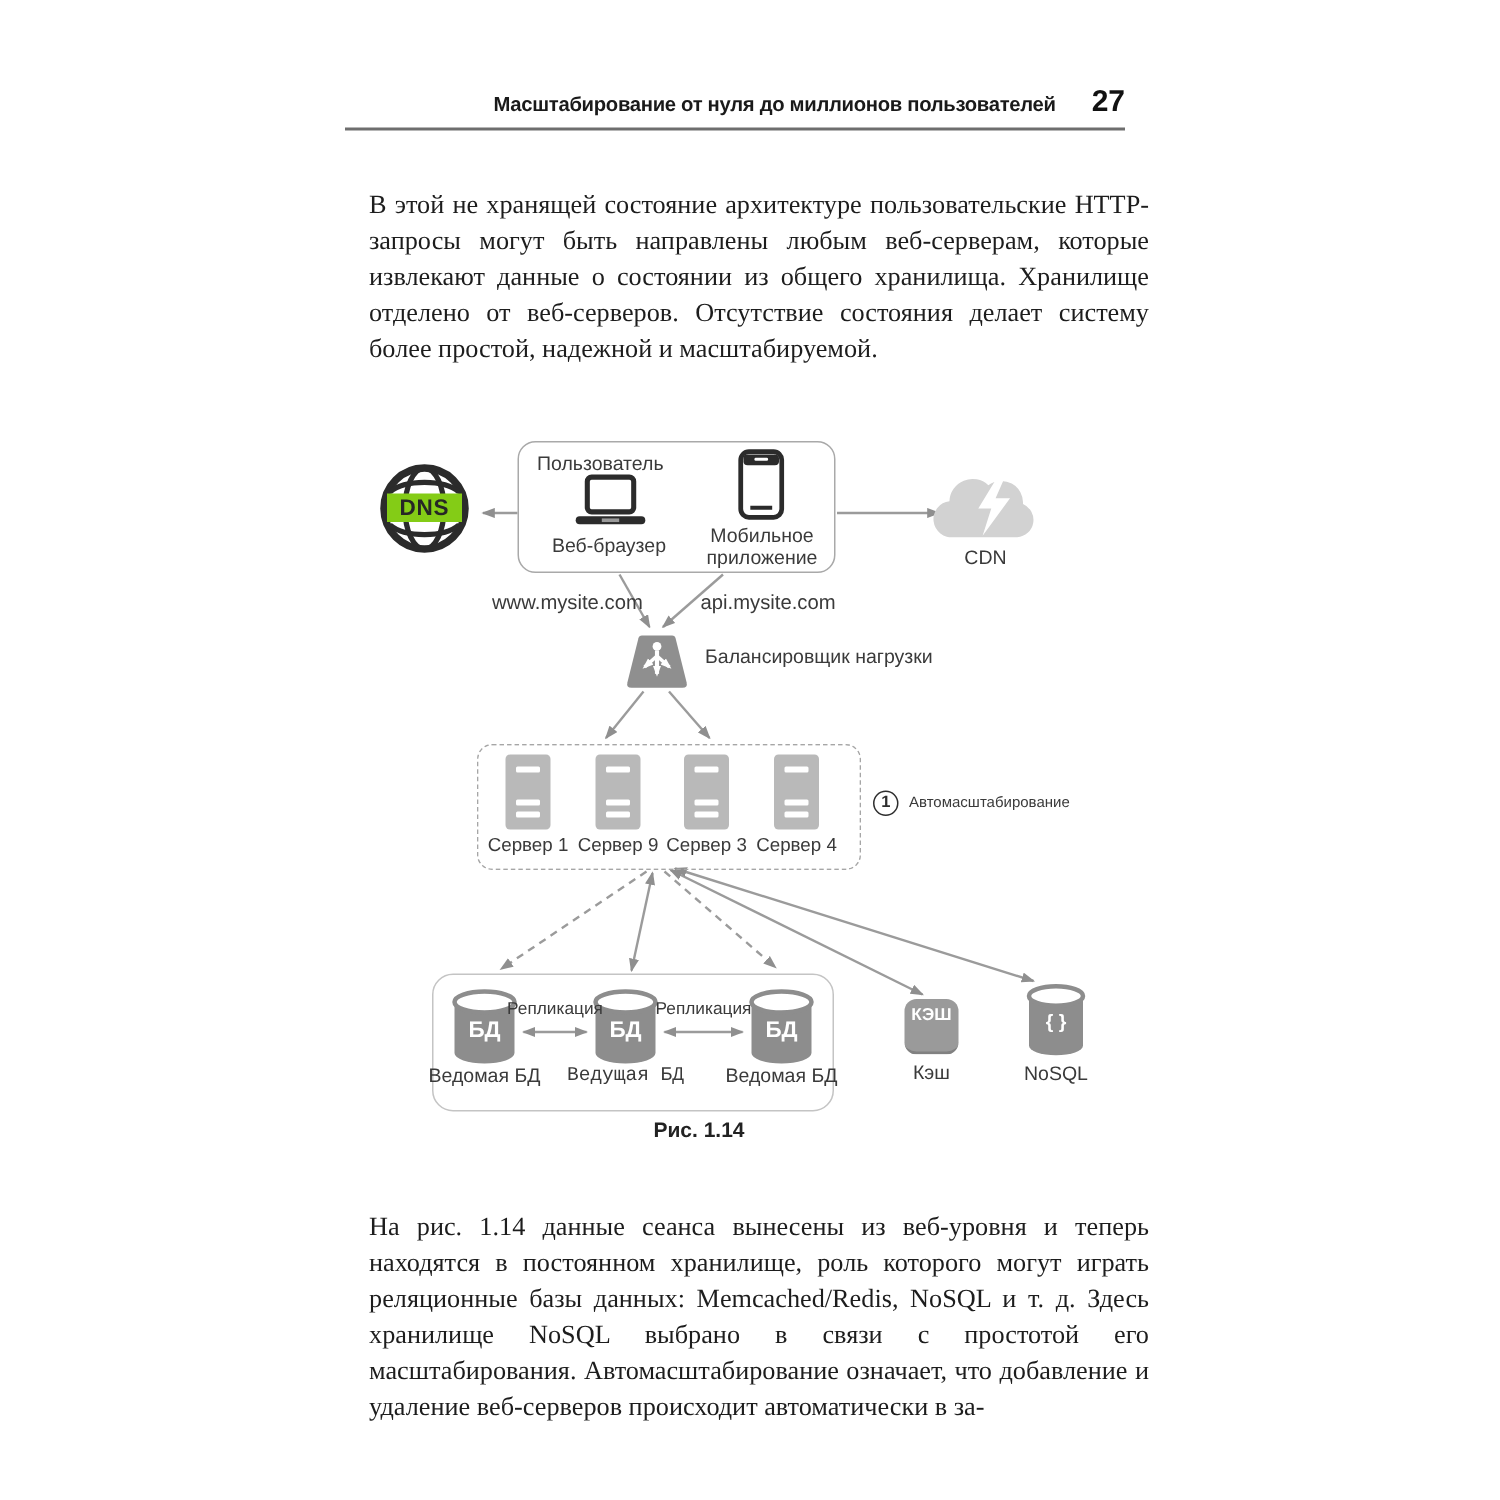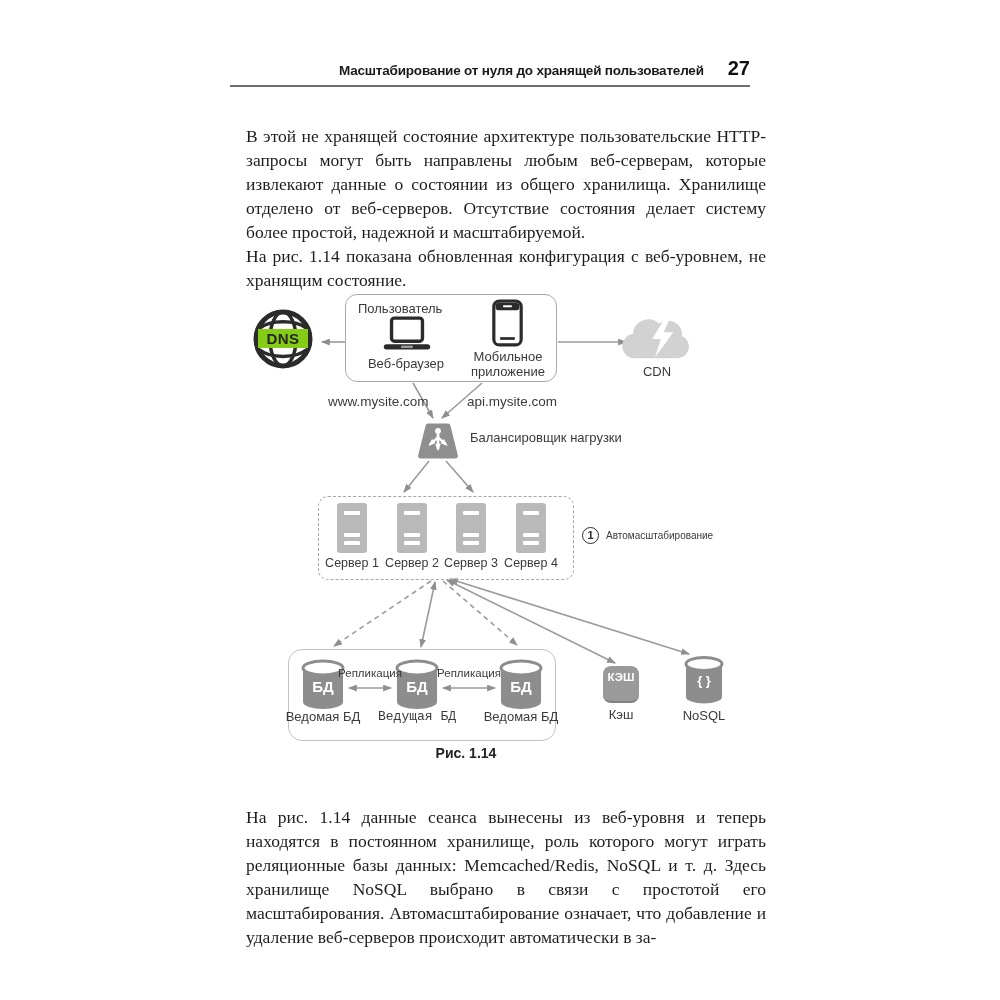--- a/index.html
+++ b/index.html
@@ -97,26 +97,25 @@
   .nosqllabel{left:676px;top:708px;width:56px;}
 
   .caption{left:230px;top:746px;width:472px;font-weight:700;font-size:14px;color:#222;}
 </style>
 </head>
 <body>
 
 <div class="page">
 
   <div class="rheader">
-    <div class="htitle">Масштабирование от нуля до хранящей пользователей</div>
+    <div class="htitle">Масштабирование от нуля до миллионов пользователей</div>
     <div class="hpage">27</div>
   </div>
 
   <p class="para p1">В этой не хранящей состояние архитектуре пользовательские HTTP-запросы могут быть направлены любым веб-серверам, которые извлекают данные о состоянии из общего хранилища. Хранилище отделено от веб-серверов. Отсутствие состояния делает систему более простой, надежной и масштабируемой.</p>
-  <p class="para p2">На рис. 1.14 показана обновленная конфигурация с веб-уровнем, не хранящим состояние.</p>
   <p class="para p3">На рис. 1.14 данные сеанса вынесены из веб-уровня и теперь находятся в постоянном хранилище, роль которого могут играть реляционные базы данных: Memcached/Redis, NoSQL и т. д. Здесь хранилище NoSQL выбрано в связи с простотой его масштабирования. Автомасштабирование означает, что добавление и удаление веб-серверов происходит автоматически в за-</p>
 
   <div class="diagram">
 
     <svg class="wires" viewBox="0 0 1000 1000">
       <defs>
         <marker id="ah" markerUnits="userSpaceOnUse" markerWidth="9" markerHeight="7" viewBox="0 0 8 6" refX="7" refY="3" orient="auto-start-reverse">
           <path d="M0,0 L8,3 L0,6 Z" fill="#8f8f8f"></path>
         </marker>
       </defs>
@@ -211,21 +210,21 @@
         <div class="b b1"></div>
         <div class="b b2"></div>
         <div class="b b3"></div>
       </div>
     <div class="server s4">
         <div class="b b1"></div>
         <div class="b b2"></div>
         <div class="b b3"></div>
       </div>
     <div class="dlabel srvlabel sl1">Сервер 1</div>
-    <div class="dlabel srvlabel sl2">Сервер 2</div>
+    <div class="dlabel srvlabel sl2">Сервер 9</div>
     <div class="dlabel srvlabel sl3">Сервер 3</div>
     <div class="dlabel srvlabel sl4">Сервер 4</div>
 
     <div class="abs autoscale">
       <div class="circ">1</div>
       <div class="aslabel">Автомасштабирование</div>
     </div>
 
     <div class="abs dbbox"></div>
 

